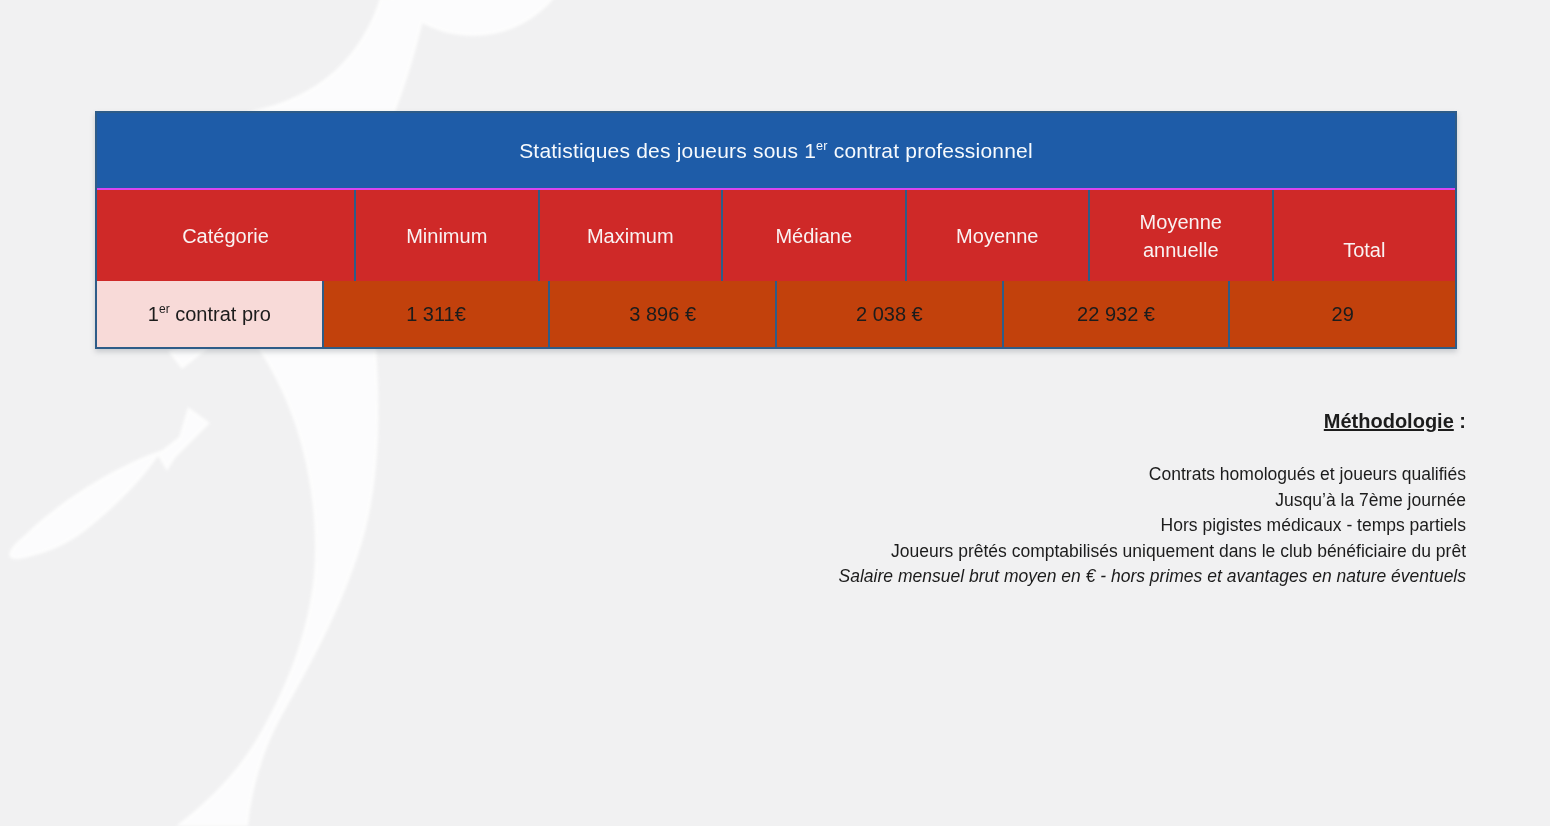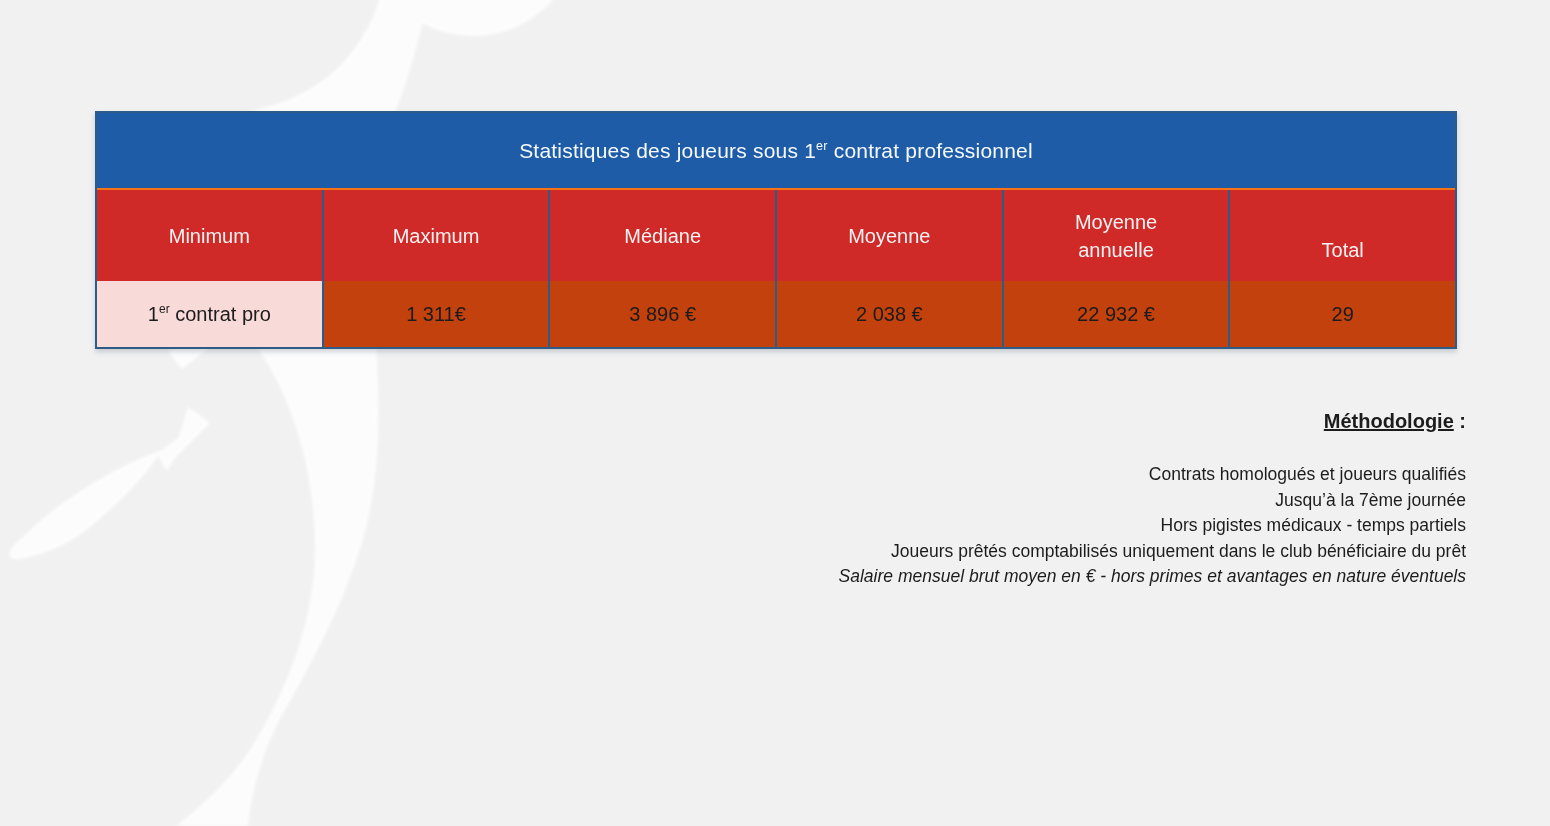--- a/index.html
+++ b/index.html
@@ -22,21 +22,21 @@
     position: absolute;
     left: 95px; top: 111px;
     width: 1362px;
     border: 2px solid #2e5c88;
     background: #ffffff;
     box-shadow: 0 3px 5px rgba(110,115,125,0.30);
   }
   .title-bar {
     height: 77px;
     background: #1e5ca8;
-    border-bottom: 2px solid #f97316;
+    border-bottom: 2px solid #d946ef;
     display: flex;
     align-items: center;
     justify-content: center;
     color: #f7fafd;
     font-size: 21px;
     letter-spacing: 0.2px;
   }
   .header-row { display: flex; height: 91px; background: #cf2928; }
   .header-cell {
     flex: 1;
@@ -104,20 +104,23 @@
     <path d="M248,334 L375,334 C383,430 377,500 358,555 C338,615 310,665 285,710 C265,745 252,785 248,826 L176,826 C210,800 240,770 262,730 C290,680 308,630 314,575 C320,490 298,400 248,334 Z"></path>
   </g>
 </svg>
 
 <div class="stats-table">
   <div class="title-bar">
     <span><span>Statistiques des joueurs sous 1</span><sup class="sup">er</sup><span> contrat professionnel</span></span>
   </div>
 
   <div class="header-row">
+    <div class="header-cell col-category">
+        <span>Catégorie</span>
+      </div>
     <div class="header-cell">
         <span>Minimum</span>
       </div>
     <div class="header-cell">
         <span>Maximum</span>
       </div>
     <div class="header-cell">
         <span>Médiane</span>
       </div>
     <div class="header-cell">

